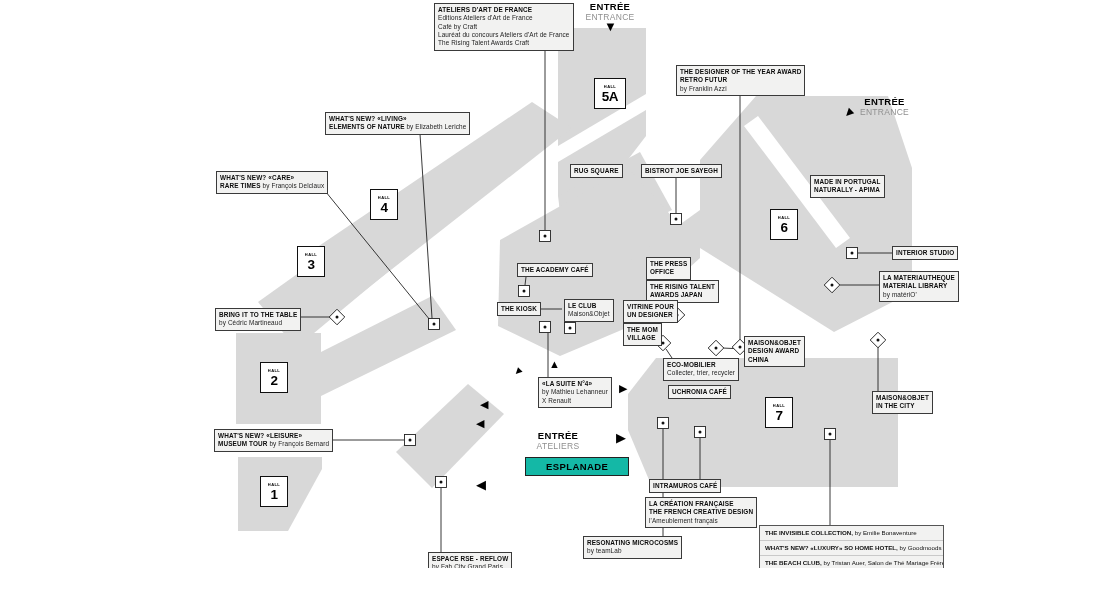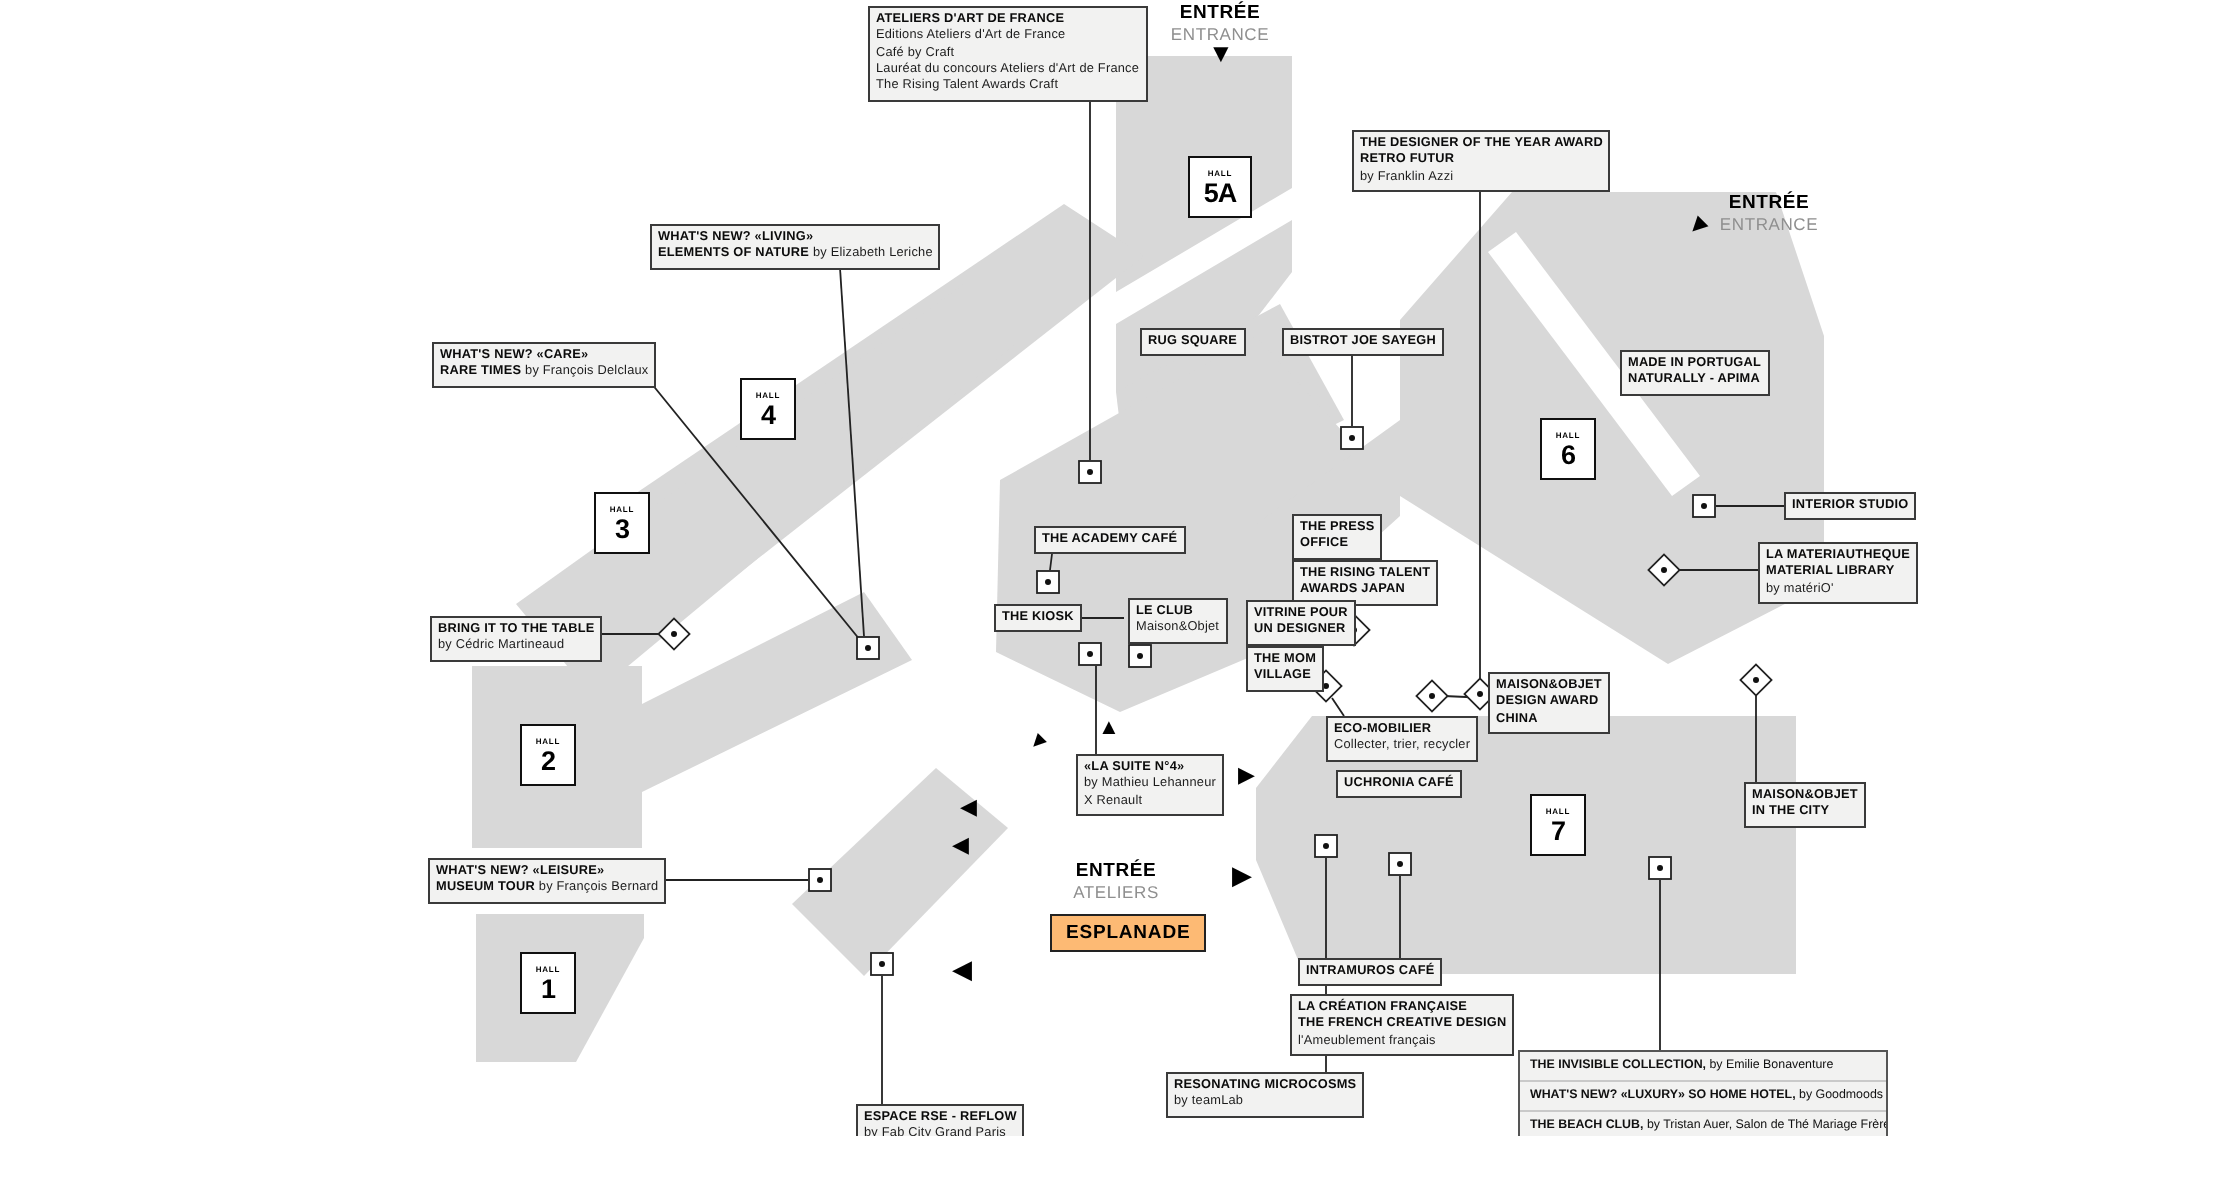--- a/index.html
+++ b/index.html
@@ -13,22 +13,22 @@
   .lbl-line .b{font-weight:bold}
   .lbl-line .r{font-weight:normal;color:#1c1c1c}
   .hall{position:absolute;width:28px;height:31px;background:#fff;border:1.4px solid var(--hall_border,#101010);
     display:flex;flex-direction:column;align-items:center;justify-content:center;z-index:3}
   .hall .hp{font-size:4px;font-weight:bold;letter-spacing:.4px;line-height:1.4}
   .hall .hn{font-size:13.5px;font-weight:bold;line-height:1;letter-spacing:-.5px}
   .entrance{position:absolute;text-align:center;z-index:4}
   .entrance .et{font-size:9.5px;font-weight:bold;letter-spacing:.3px;color:#000}
   .entrance .es{font-size:8.5px;color:var(--entrance_sub,#8f8f8f);letter-spacing:.3px}
   .arrow{position:absolute;color:#000;z-index:4;line-height:1;display:block}
-  .esp-box{position:absolute;border:1.2px solid #222;background:#fdba74;font-weight:bold;
-    font-size:9.5px;padding:3px 7px;letter-spacing:.4px;z-index:4;color:#000}
+  .esp-box{position:absolute;border:1.2px solid #222;background:#14b8a6;font-weight:bold;
+    font-size:9.5px;padding:3px 20px;letter-spacing:.4px;z-index:4;color:#000}
   #legend{position:absolute;left:759px;top:525px;width:185px;background:var(--label_bg,#f2f2f1);
     border:1px solid #555;z-index:3}
   .lg-row{padding:3.4px 5px;border-bottom:1px solid #c9c9c9;font-size:6.2px;white-space:nowrap;
     overflow:hidden;color:#101010}
   .lg-row:last-child{border-bottom:none}
   .lg-row .b{font-weight:bold}
 </style>
 </head>
 <body>
 

